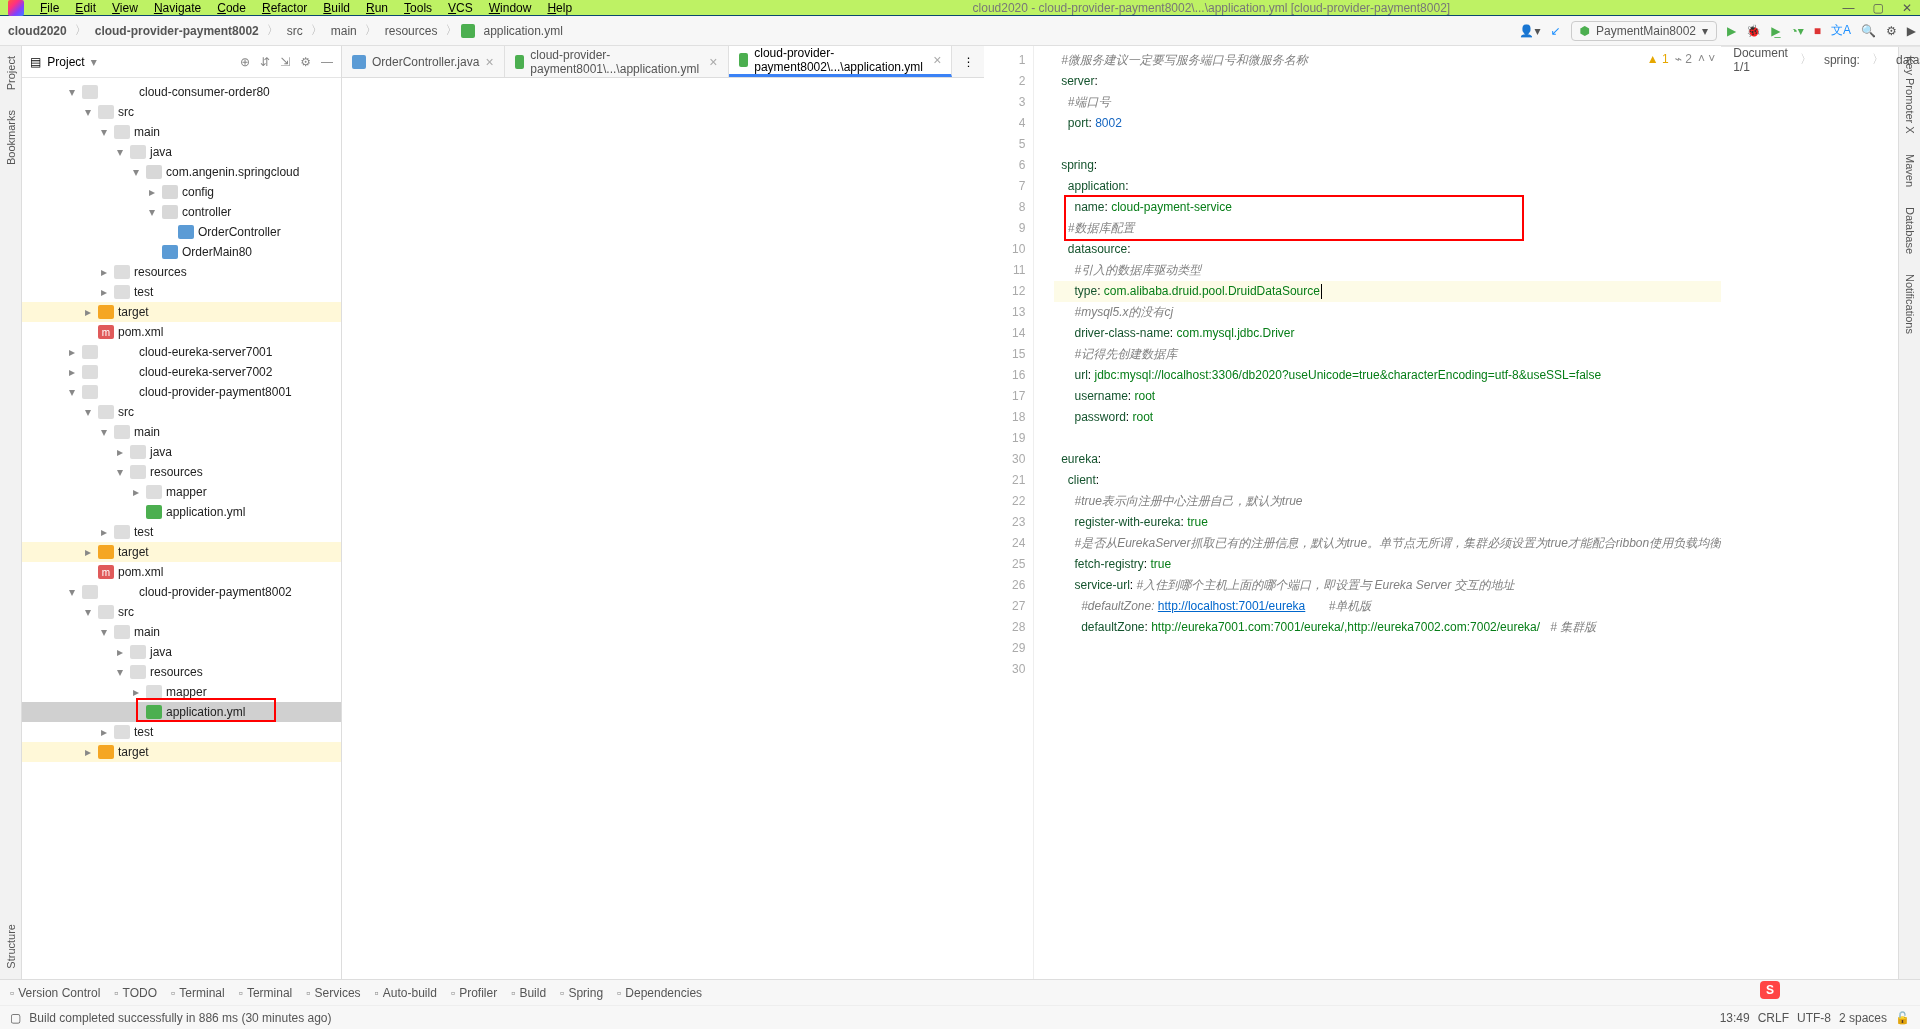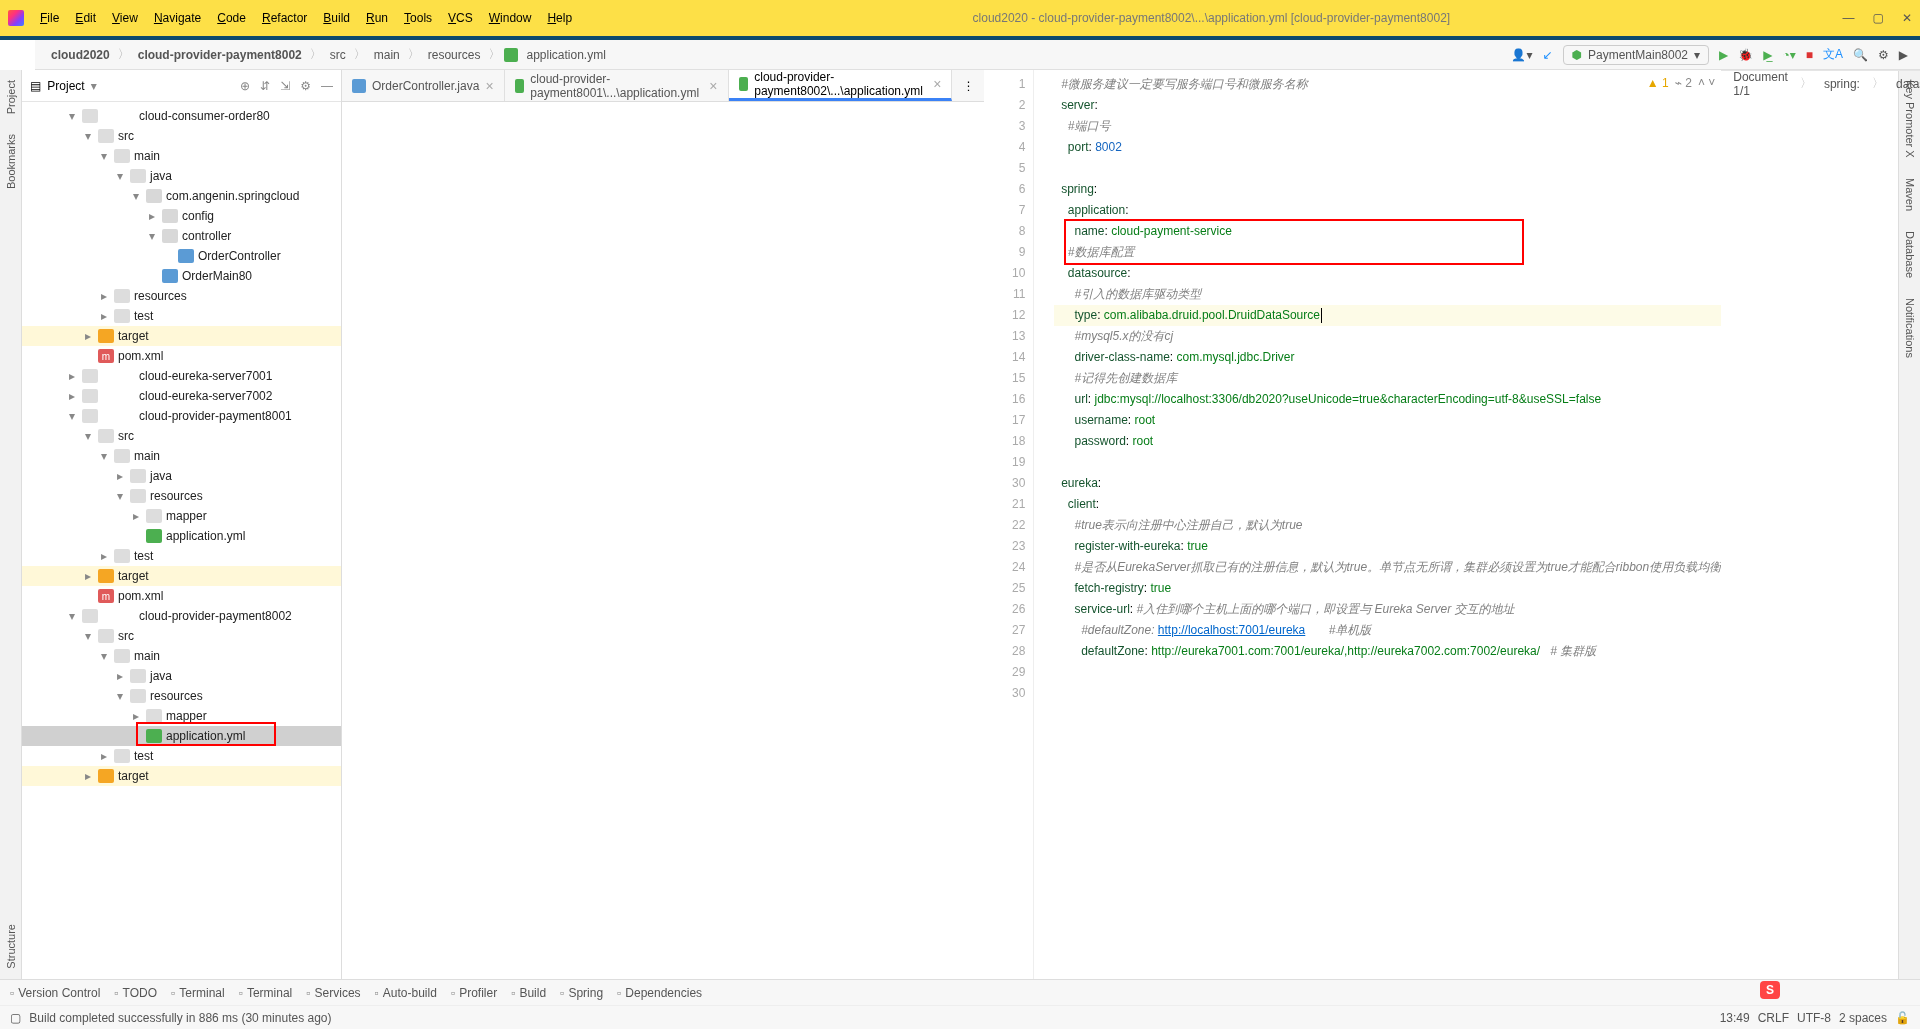--- a/index.html
+++ b/index.html
@@ -1,23 +1,23 @@
 <!DOCTYPE html>
 <html><head>
 <meta charset="utf-8">
 <style>
 * { margin: 0; padding: 0; box-sizing: border-box; font-family: "Segoe UI", Arial, sans-serif; font-size: 12px; }
 body { width: 1920px; height: 1029px; background: #fff; overflow: hidden; display: flex; flex-direction: column; }
-.menubar { height: 40px; display: flex; align-items: center; padding: 0 8px; background: #fde047; border-bottom: 4px solid #0c4a6e; }
+.menubar { height: 16px; display: flex; align-items: center; padding: 0 8px; background: #bef264; border-bottom: 1px solid #0c4a6e; }
 .menubar .logo { width: 16px; height: 16px; background: linear-gradient(135deg,#ff5a3c,#ff3080,#8040ff,#4080ff); border-radius: 2px; margin-right: 8px; }
 .menubar .mitem { padding: 4px 8px; cursor: pointer; }
 .menubar .mitem u { text-decoration: underline; }
 .menubar .wintitle { flex: 1; text-align: center; color: #777; font-size: 12px; }
 .winbtns { display: flex; gap: 18px; margin-left: auto; color: #555; }
-.navbar { height: 30px; display: flex; align-items: center; background: #f7f7f7; border-bottom: 1px solid #e0e0e0; padding: 0 12px; margin-left: 35px; }
+.navbar { height: 30px; display: flex; align-items: center; background: #f7f7f7; border-bottom: 1px solid #e0e0e0; padding: 0 4px; }
 .crumb { display: flex; align-items: center; color: #555; }
 .crumb span { padding: 0 4px; }
 .crumb .sep { color: #aaa; }
 .crumb .leaficon { width: 14px; height: 14px; background: #4caf50; border-radius: 2px; margin-right: 4px; display:inline-block; }
 .navbar .spacer { flex: 1; }
 .navbar .toolbtns { display: flex; align-items: center; gap: 10px; color: #555; }
 .runconfig { border: 1px solid #ccc; border-radius: 4px; padding: 2px 8px; display: flex; align-items: center; gap: 6px; }
 .runconfig .sb { color: #4caf50; }
 .main { flex: 1; display: flex; min-height: 0; }
 .left-stripe { width: 22px; background: #f2f2f2; border-right: 1px solid #ddd; display:flex; flex-direction:column; align-items:center; padding-top:10px; gap:20px; color:#555; }

